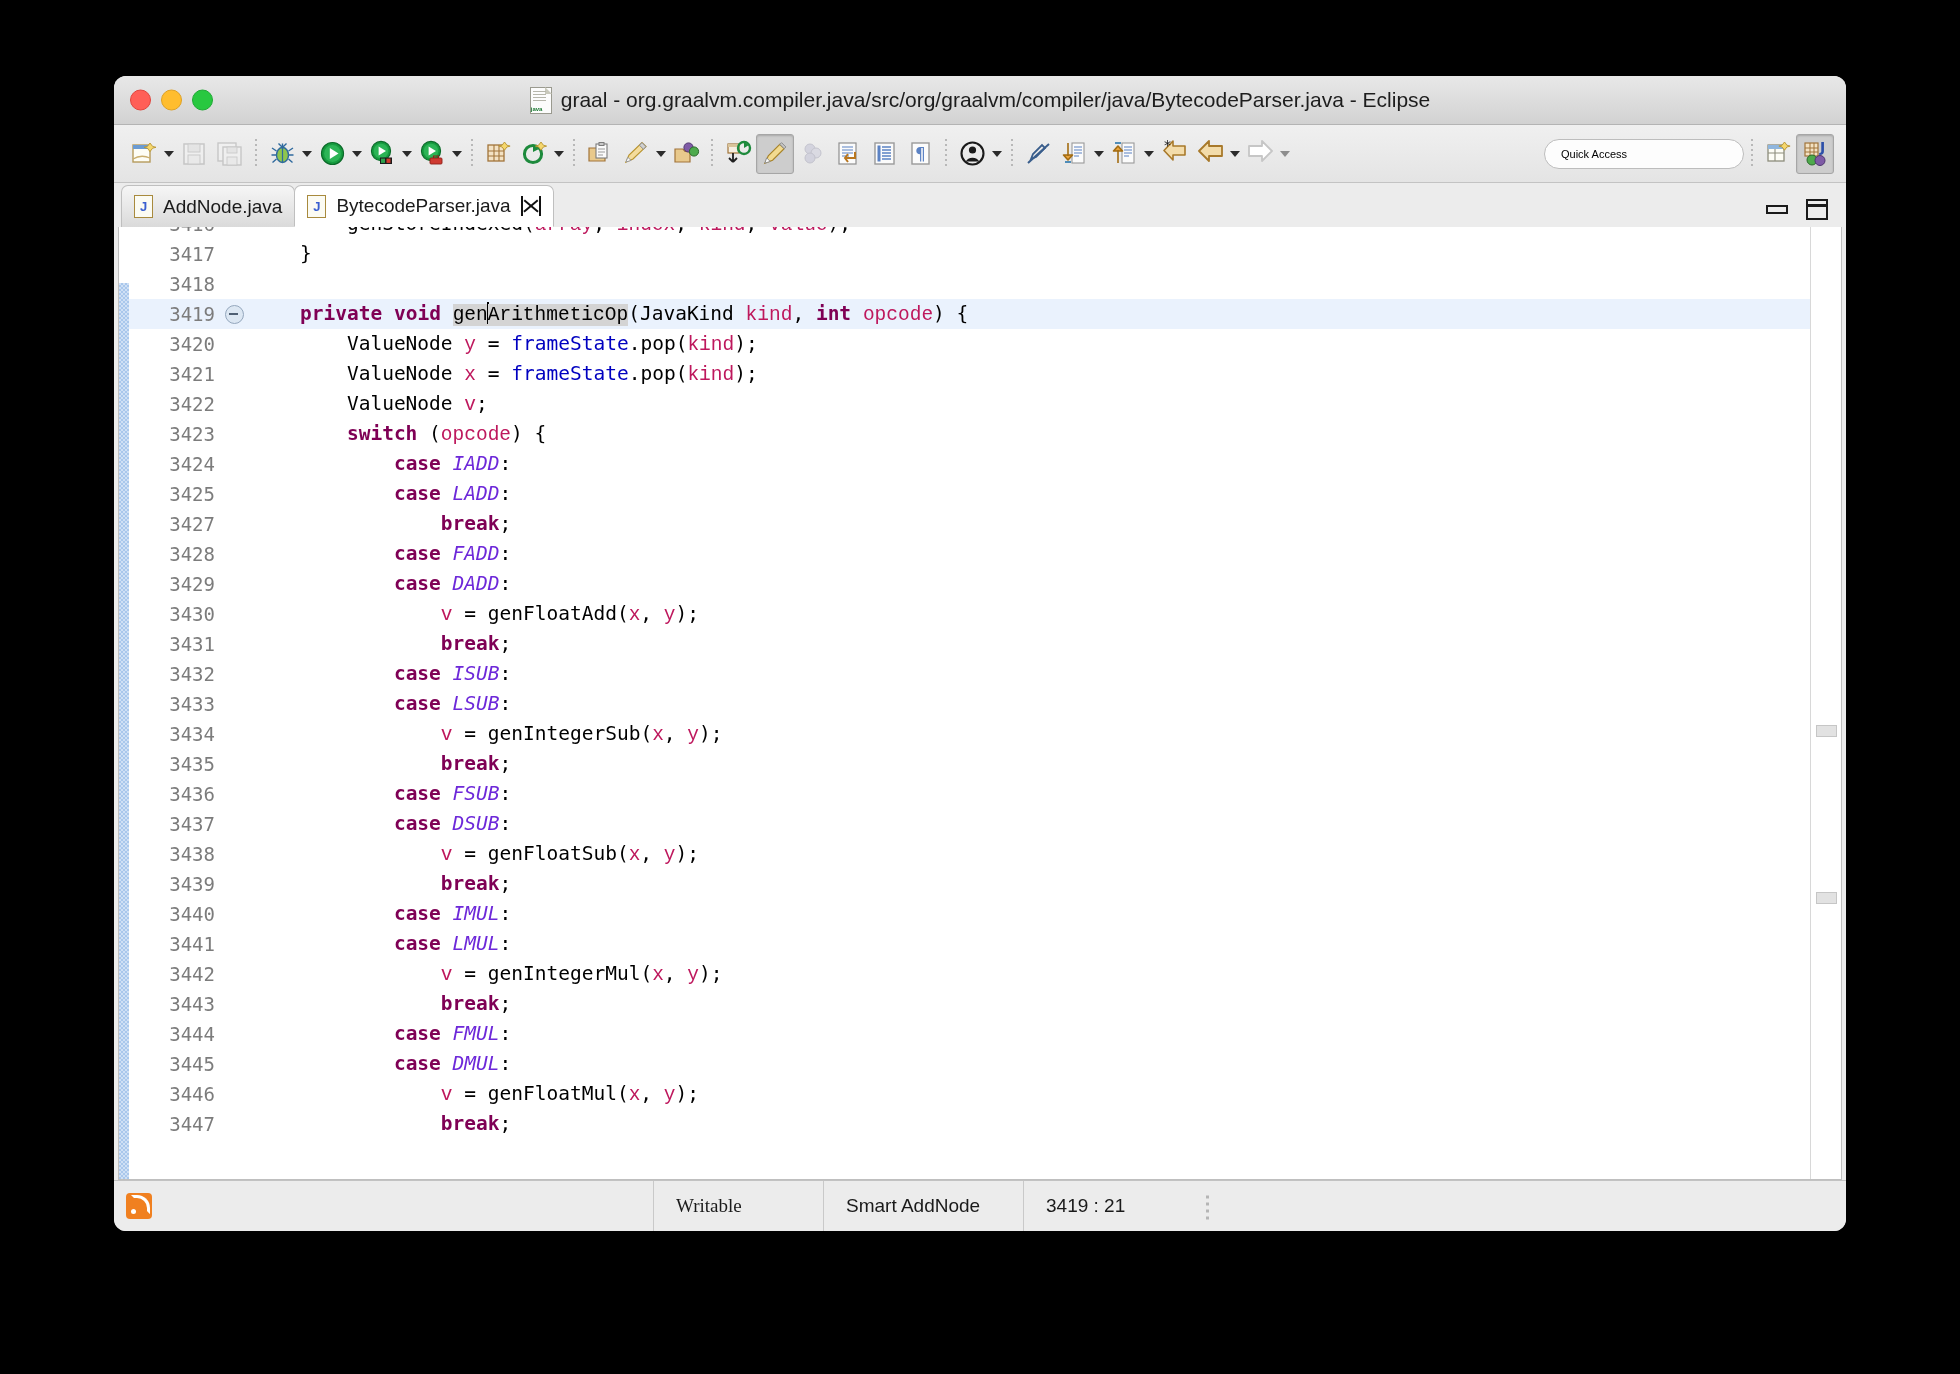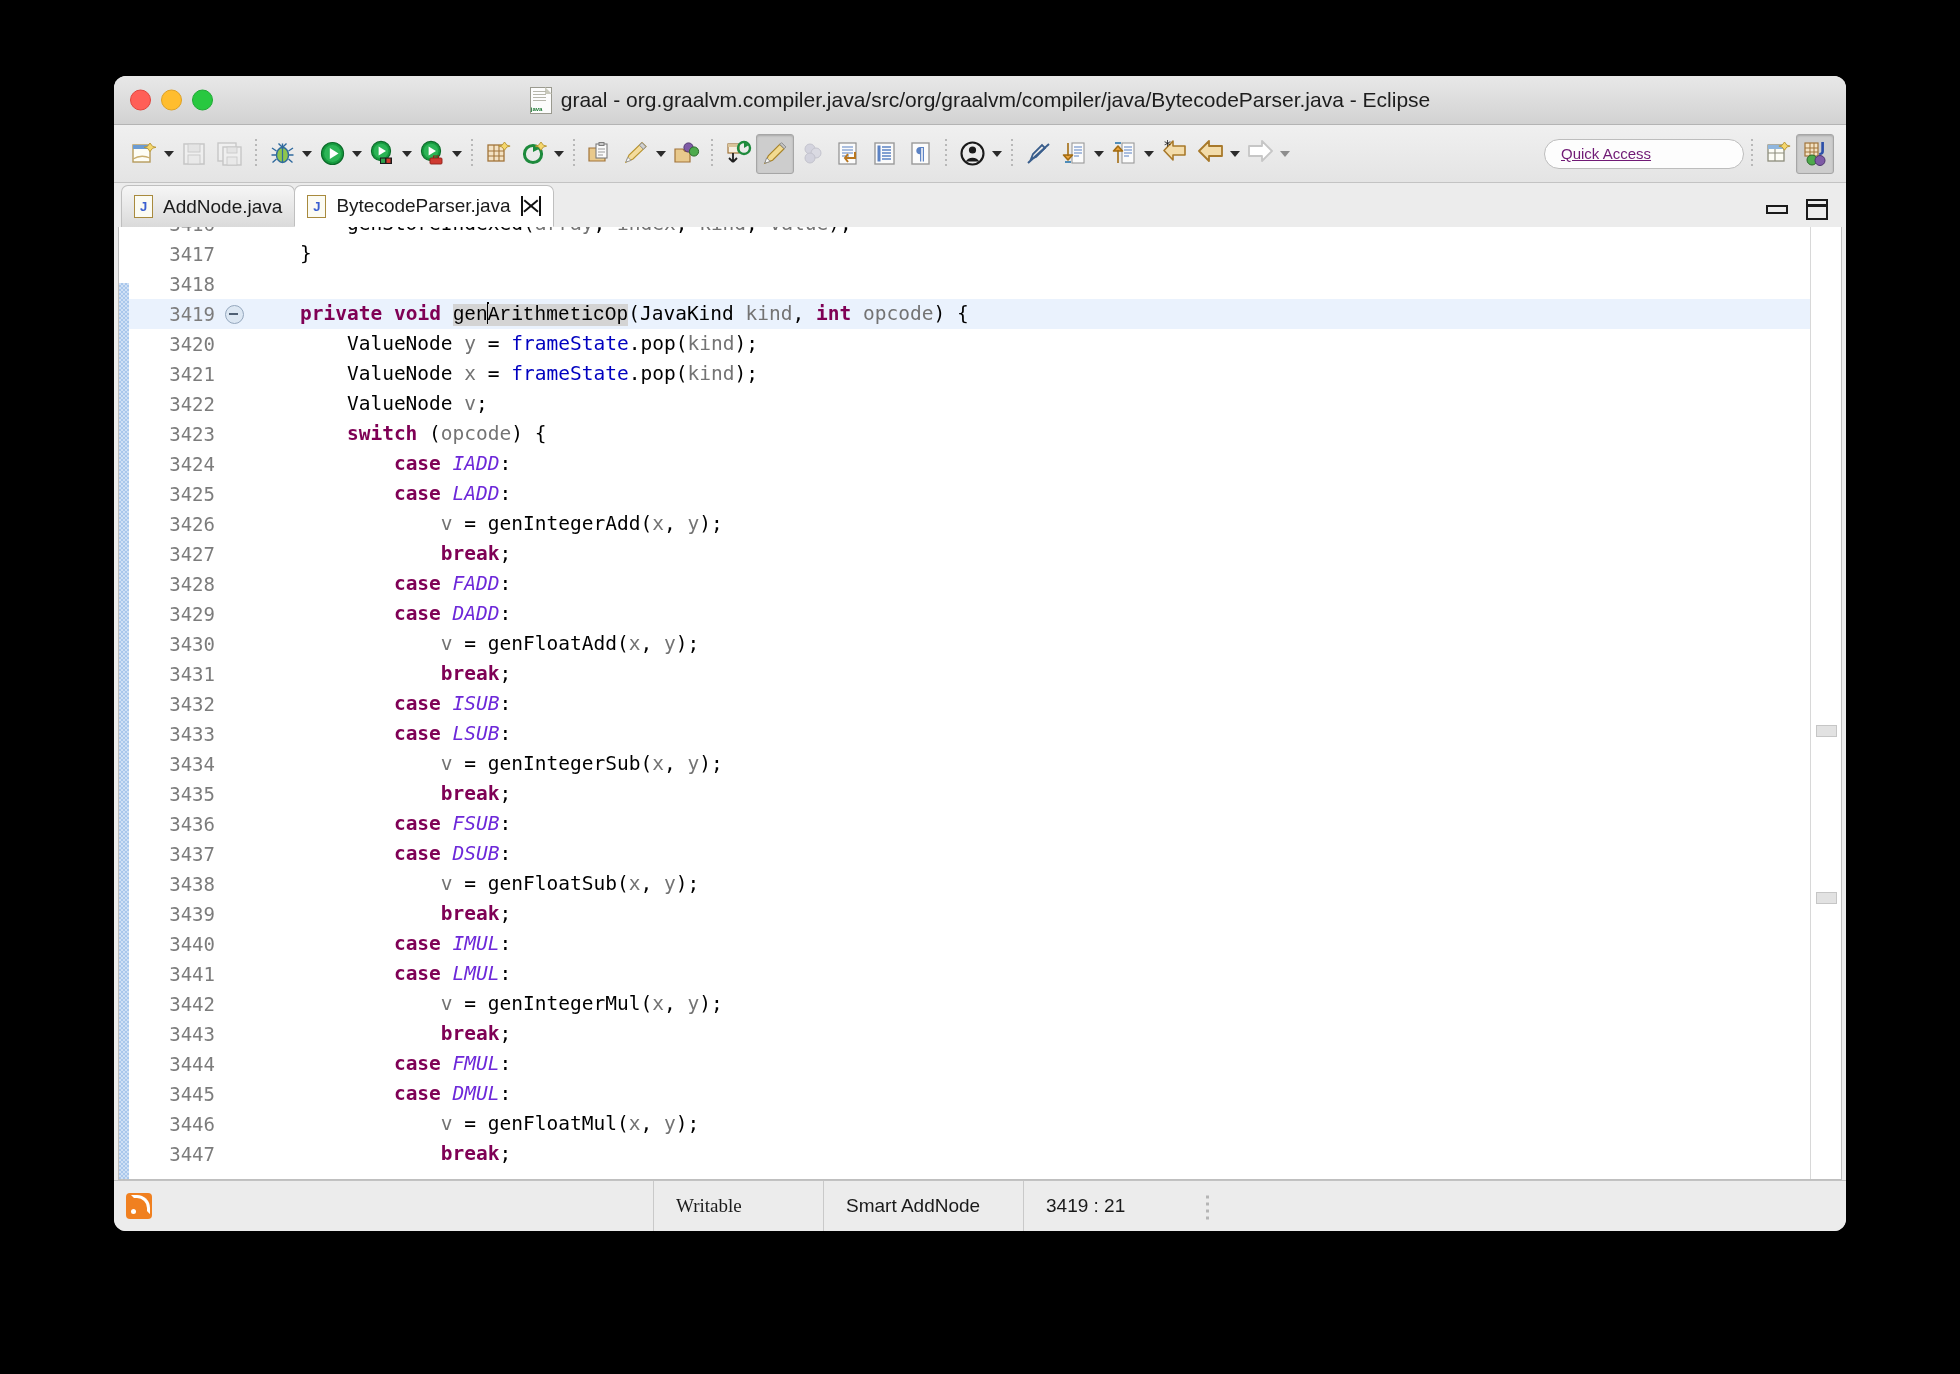--- a/index.html
+++ b/index.html
@@ -142,23 +142,22 @@
   .quick-access {
     width: 200px; height: 30px;
     border: 1px solid #bdbdbd;
     border-radius: 16px;
     background: #fdfdfd;
     display: flex; align-items: center;
     padding: 0 16px;
     box-sizing: border-box;
   }
   .quick-access span {
-    font-size: 15px;
-    color: #701a75;
-    text-decoration: underline;
+    font-size: 11px;
+    color: #000000;
   }
 
   
   .editor-stack {
     flex: 1 1 auto;
     background: #ececec;
     display: flex;
     flex-direction: column;
     padding: 0 4px 0 4px;
     min-height: 0;
@@ -338,21 +337,21 @@
     left: 3px; top: 7px;
     width: 9px; height: 2px;
     background: #4e5f73;
   }
   .codetext { padding-left: 6px; }
 
   
   .kw   { color: #7f0055; font-weight: bold; }
   .fld  { color: #0000c0; }
   .sfld { color: #6d28d9; font-style: italic; }
-  .loc  { color: #737373; }
+  .loc  { color: #be185d; font-family: Liberation Mono, monospace; }
   .pln  { color: #000000; }
   .occ  { background: #d4d4d4; font-family: Liberation Mono, monospace; }
   .caret {
     display: inline-block;
     width: 0; height: 22px;
     border-left: 2px solid #000;
     margin: 0 -1px;
     vertical-align: -4px;
   }
 
@@ -744,21 +743,20 @@
             <div class="line"><span class="lineno">3416</span><span class="foldzone"></span><span class="codetext"><span>        </span><span class="pln">genStoreIndexed(</span><span class="loc">array</span><span class="pln">, </span><span class="loc">index</span><span class="pln">, </span><span class="loc">kind</span><span class="pln">, </span><span class="loc">value</span><span class="pln">);</span></span></div>
             <div class="line"><span class="lineno">3417</span><span class="foldzone"></span><span class="codetext"><span>    </span><span class="pln">}</span></span></div>
             <div class="line"><span class="lineno">3418</span><span class="foldzone"></span><span class="codetext"></span></div>
             <div class="line cur"><span class="lineno">3419</span><span class="foldzone"><span class="fold-minus"></span></span><span class="codetext"><span>    </span><span class="kw">private</span><span class="pln"> </span><span class="kw">void</span><span class="pln"> </span><span class="pln occ">gen</span><span class="caret"></span><span class="pln occ">ArithmeticOp</span><span class="pln">(</span><span class="pln">JavaKind</span><span class="pln"> </span><span class="loc">kind</span><span class="pln">, </span><span class="kw">int</span><span class="pln"> </span><span class="loc">opcode</span><span class="pln">) {</span></span></div>
             <div class="line"><span class="lineno">3420</span><span class="foldzone"></span><span class="codetext"><span>        </span><span class="pln">ValueNode</span><span class="pln"> </span><span class="loc">y</span><span class="pln"> = </span><span class="fld">frameState</span><span class="pln">.pop(</span><span class="loc">kind</span><span class="pln">);</span></span></div>
             <div class="line"><span class="lineno">3421</span><span class="foldzone"></span><span class="codetext"><span>        </span><span class="pln">ValueNode</span><span class="pln"> </span><span class="loc">x</span><span class="pln"> = </span><span class="fld">frameState</span><span class="pln">.pop(</span><span class="loc">kind</span><span class="pln">);</span></span></div>
             <div class="line"><span class="lineno">3422</span><span class="foldzone"></span><span class="codetext"><span>        </span><span class="pln">ValueNode</span><span class="pln"> </span><span class="loc">v</span><span class="pln">;</span></span></div>
             <div class="line"><span class="lineno">3423</span><span class="foldzone"></span><span class="codetext"><span>        </span><span class="kw">switch</span><span class="pln"> (</span><span class="loc">opcode</span><span class="pln">) {</span></span></div>
             <div class="line"><span class="lineno">3424</span><span class="foldzone"></span><span class="codetext"><span>            </span><span class="kw">case</span><span class="pln"> </span><span class="sfld">IADD</span><span class="pln">:</span></span></div>
             <div class="line"><span class="lineno">3425</span><span class="foldzone"></span><span class="codetext"><span>            </span><span class="kw">case</span><span class="pln"> </span><span class="sfld">LADD</span><span class="pln">:</span></span></div>
-            <div class="line"><span class="lineno">3426</span><span class="foldzone"></span><span class="codetext"><span>                </span><span class="loc">v</span><span class="pln"> = genIntegerAdd(</span><span class="loc">x</span><span class="pln">, </span><span class="loc">y</span><span class="pln">);</span></span></div>
             <div class="line"><span class="lineno">3427</span><span class="foldzone"></span><span class="codetext"><span>                </span><span class="kw">break</span><span class="pln">;</span></span></div>
             <div class="line"><span class="lineno">3428</span><span class="foldzone"></span><span class="codetext"><span>            </span><span class="kw">case</span><span class="pln"> </span><span class="sfld">FADD</span><span class="pln">:</span></span></div>
             <div class="line"><span class="lineno">3429</span><span class="foldzone"></span><span class="codetext"><span>            </span><span class="kw">case</span><span class="pln"> </span><span class="sfld">DADD</span><span class="pln">:</span></span></div>
             <div class="line"><span class="lineno">3430</span><span class="foldzone"></span><span class="codetext"><span>                </span><span class="loc">v</span><span class="pln"> = genFloatAdd(</span><span class="loc">x</span><span class="pln">, </span><span class="loc">y</span><span class="pln">);</span></span></div>
             <div class="line"><span class="lineno">3431</span><span class="foldzone"></span><span class="codetext"><span>                </span><span class="kw">break</span><span class="pln">;</span></span></div>
             <div class="line"><span class="lineno">3432</span><span class="foldzone"></span><span class="codetext"><span>            </span><span class="kw">case</span><span class="pln"> </span><span class="sfld">ISUB</span><span class="pln">:</span></span></div>
             <div class="line"><span class="lineno">3433</span><span class="foldzone"></span><span class="codetext"><span>            </span><span class="kw">case</span><span class="pln"> </span><span class="sfld">LSUB</span><span class="pln">:</span></span></div>
             <div class="line"><span class="lineno">3434</span><span class="foldzone"></span><span class="codetext"><span>                </span><span class="loc">v</span><span class="pln"> = genIntegerSub(</span><span class="loc">x</span><span class="pln">, </span><span class="loc">y</span><span class="pln">);</span></span></div>
             <div class="line"><span class="lineno">3435</span><span class="foldzone"></span><span class="codetext"><span>                </span><span class="kw">break</span><span class="pln">;</span></span></div>
             <div class="line"><span class="lineno">3436</span><span class="foldzone"></span><span class="codetext"><span>            </span><span class="kw">case</span><span class="pln"> </span><span class="sfld">FSUB</span><span class="pln">:</span></span></div>

